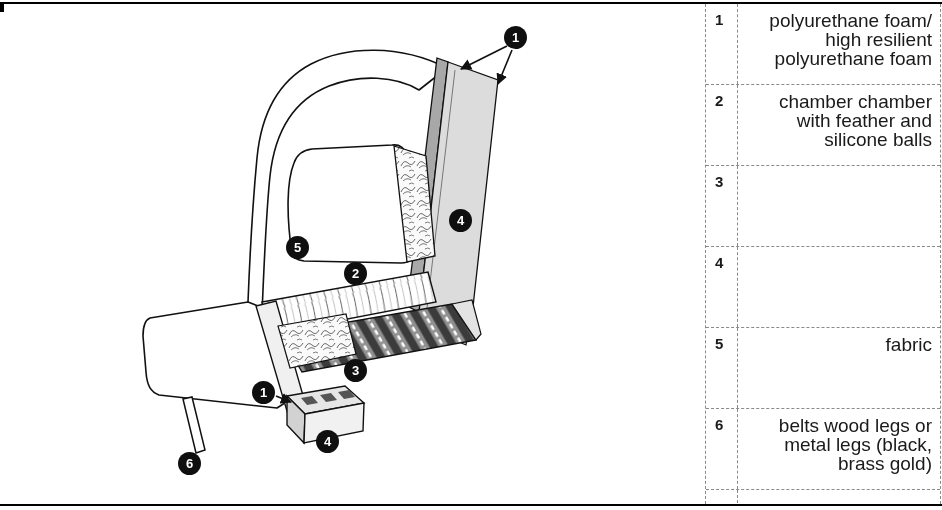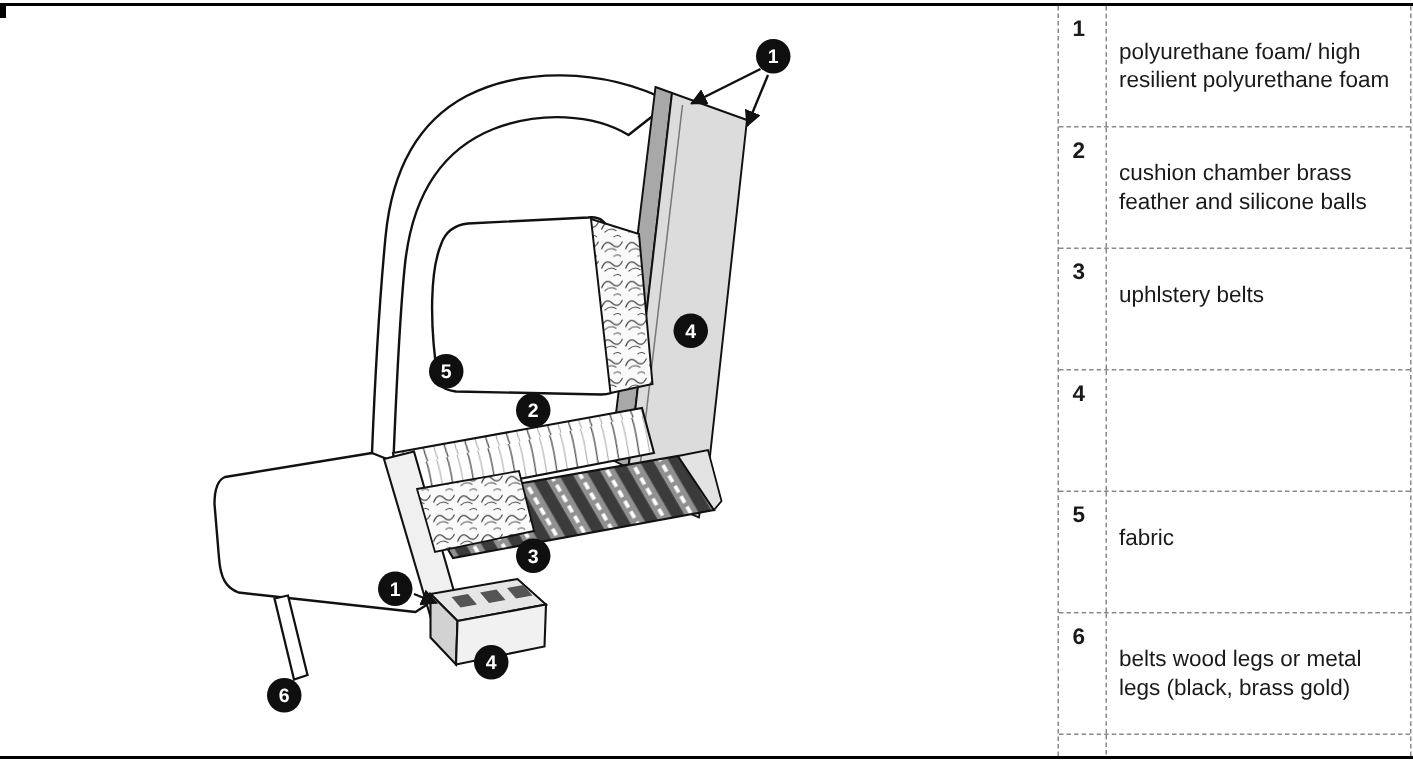--- a/index.html
+++ b/index.html
@@ -27,21 +27,21 @@
   }
   .legend-row {
     height:81px; border-bottom:1px dashed #8a8a8a; display:flex; box-sizing:border-box;
   }
   .legend-row.partial { height:13px; border-bottom:none; }
   .num-cell {
     width:32px; border-right:1px dashed #8a8a8a; box-sizing:border-box;
     padding:7px 0 0 9px; font-weight:bold; font-size:15px;
   }
   .desc-cell {
-    flex:1; padding:21px 8px 0 8px; font-size:15px; line-height:19px;
+    flex:1; padding:7px 8px 0 8px; font-size:19px; line-height:19px;text-align:right;
   }
 </style>
 </head>
 <body>
 
 <div class="canvas">
   <div class="top-rule"></div>
   <div class="corner-tick"></div>
 
   <div class="diagram">
@@ -136,25 +136,24 @@
     <div class="callout" style="left:178px; top:452px;">6</div>
   </div>
 
   <div class="legend">
     <div class="legend-row">
       <div class="num-cell">1</div>
       <div class="desc-cell">polyurethane foam/ high resilient polyurethane foam</div>
     </div>
     <div class="legend-row">
       <div class="num-cell">2</div>
-      <div class="desc-cell">cushion chamber brass feather and silicone balls</div>
+      <div class="desc-cell">chamber chamber with feather and silicone balls</div>
     </div>
     <div class="legend-row">
       <div class="num-cell">3</div>
-      <div class="desc-cell">uphlstery belts</div>
     </div>
     <div class="legend-row">
       <div class="num-cell">4</div>
     </div>
     <div class="legend-row">
       <div class="num-cell">5</div>
       <div class="desc-cell">fabric</div>
     </div>
     <div class="legend-row">
       <div class="num-cell">6</div>

